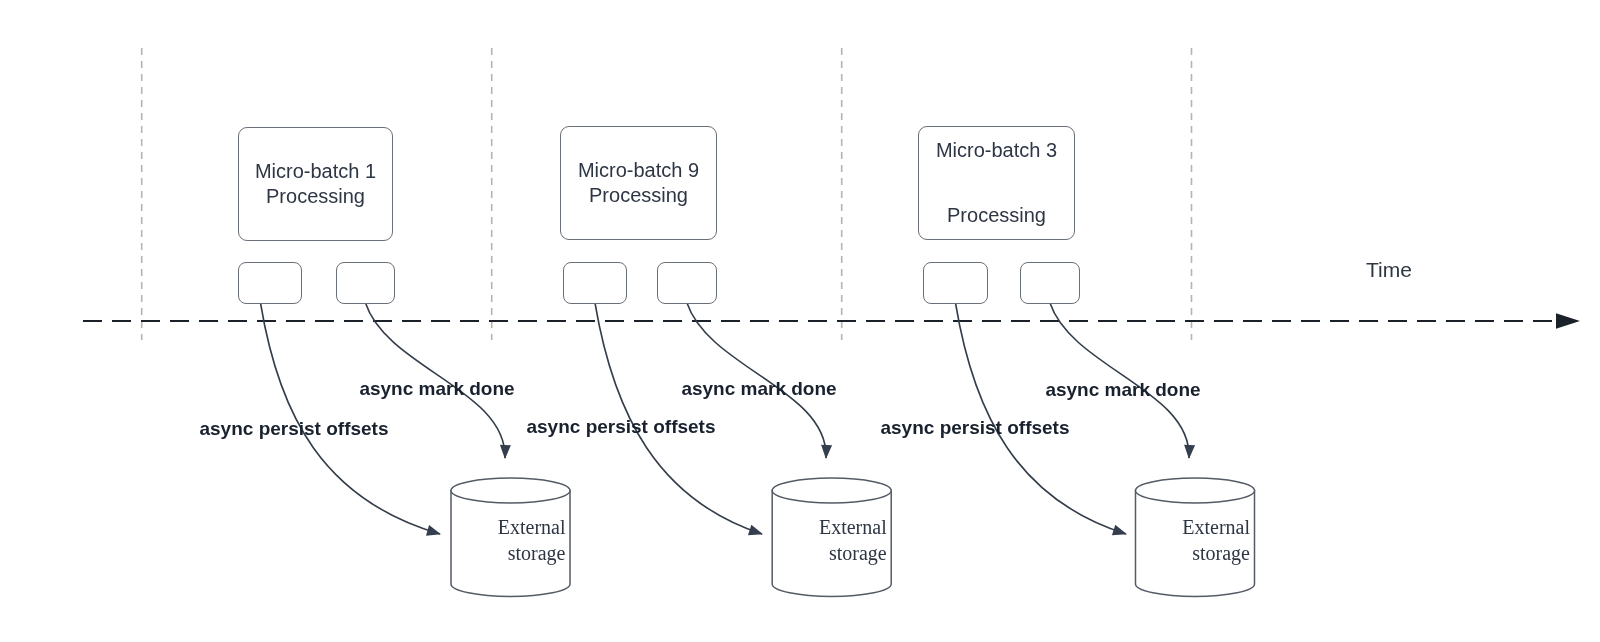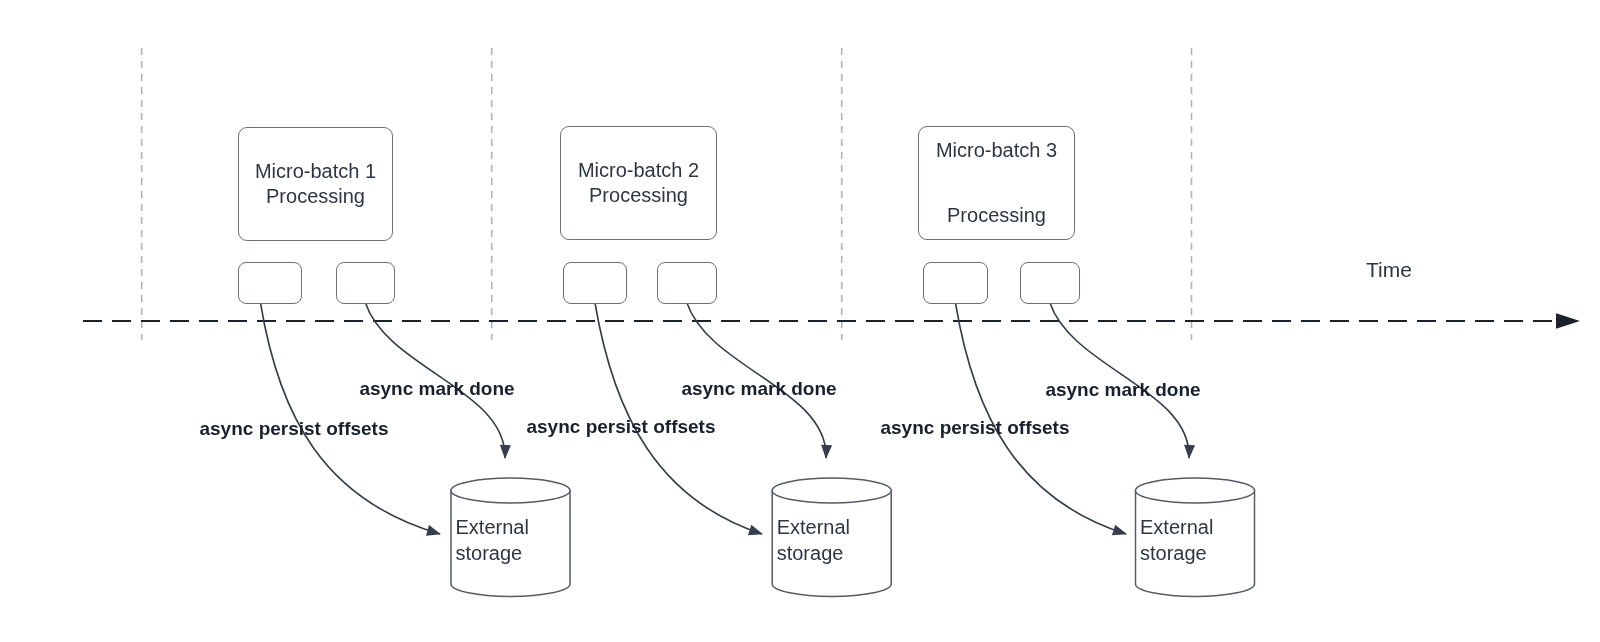--- a/index.html
+++ b/index.html
@@ -32,22 +32,22 @@
   }
   .task{
     position:absolute;box-sizing:border-box;background:#fff;
     border:1.5px solid var(--node-border);border-radius:8px;
   }
   .lbl{
     position:absolute;transform:translate(-50%,-50%);white-space:nowrap;
     font-size:19px;font-weight:bold;color:var(--label-text);
   }
   .storage-lbl{
-    position:absolute;transform:translate(-50%,0);width:110px;text-align:left;
-    font-size:20px;line-height:26px;color:var(--node-text);
+    position:absolute;transform:translate(-50%,0);width:110px;text-align:right;
+    font-size:20px;line-height:26px;color:var(--node-text);font-family:Liberation Serif, serif;
   }
   .time-lbl{
     position:absolute;transform:translate(-50%,-50%);white-space:nowrap;
     font-size:21px;color:var(--node-text);text-align:right;
   }
 </style>
 </head>
 <body>
 
 <div class="canvas">
@@ -88,21 +88,21 @@
       <path class="cyl" d="M1135.5,490.5 L1135.5,584 A59.5,12.5 0 0 0 1254.5,584 L1254.5,490.5 Z"></path>
       <ellipse class="cyl" cx="1195" cy="490.5" rx="59.5" ry="12.5"></ellipse>
     </g>
   </svg>
 
   <div class="node" style="left:238px;top:127px;width:155px;height:114px;">
     <span>Micro-batch 1</span>
     <span>Processing</span>
   </div>
   <div class="node" style="left:560px;top:126px;width:157px;height:114px;">
-    <span>Micro-batch 2</span>
+    <span>Micro-batch 9</span>
     <span>Processing</span>
   </div>
   <div class="node" style="left:918px;top:126px;width:157px;height:114px;gap:40px;">
     <span>Micro-batch 3</span>
     <span>Processing</span>
   </div>
 
   <div class="task" style="left:238px;top:262px;width:64px;height:42px;"></div>
   <div class="task" style="left:336px;top:262px;width:59px;height:42px;"></div>
   <div class="task" style="left:563px;top:262px;width:64px;height:42px;"></div>

